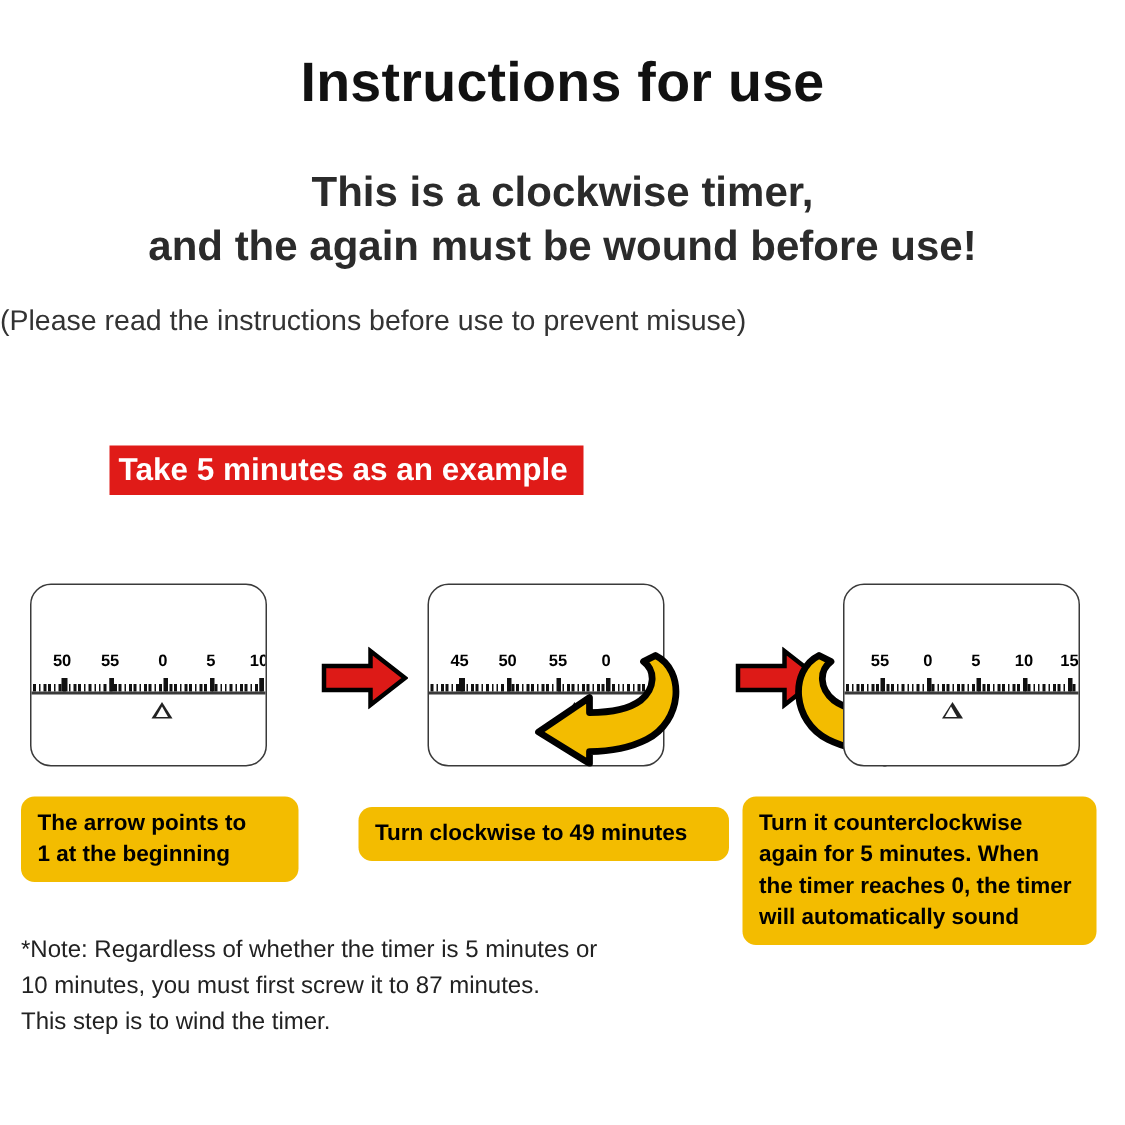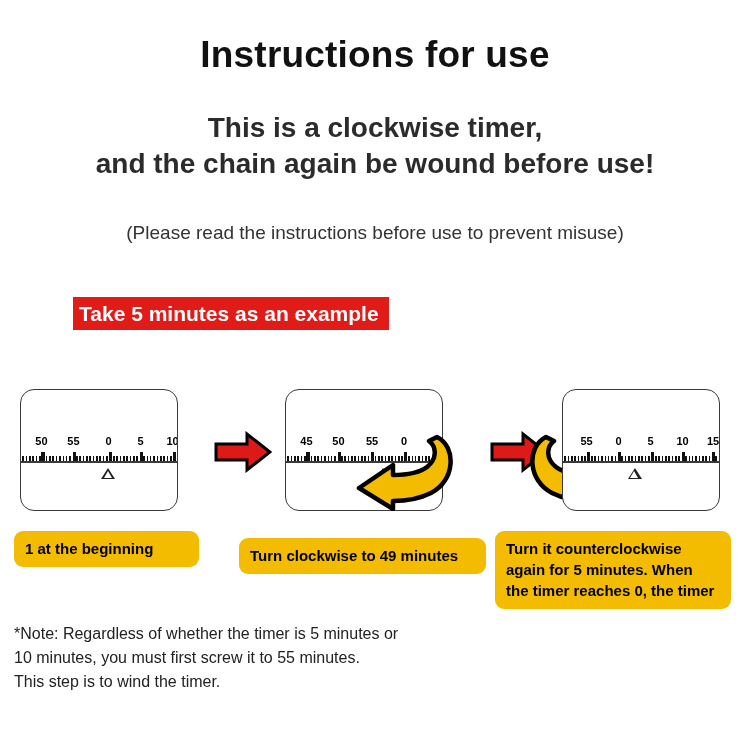--- a/index.html
+++ b/index.html
@@ -35,24 +35,24 @@
     width: 750px;
     text-align: center;
     font-size: 28px;
     font-weight: bold;
     line-height: 36px;
     color: #2b2b2b;
   }
   .subtitle .line2 { display: block; }
   .note-parenthetical {
     position: absolute;
-    top: 222px;
+    top: 204px;
     left: 0;
     width: 750px;
-    text-align: center;
+    text-align: left;
     font-size: 19px;
     font-weight: normal;
     color: #333333;
   }
 
   
   .banner {
     position: absolute;
     top: 297px;
     left: 73px;
@@ -220,21 +220,21 @@
   }
   .footnote .fline { display: block; }
 </style>
 </head>
 <body>
 
 <div class="page-title">Instructions for use</div>
 
 <div class="subtitle">
   <span class="line1">This is a clockwise timer,</span>
-  <span class="line2">and the chain again be wound before use!</span>
+  <span class="line2">and the again must be wound before use!</span>
 </div>
 
 <div class="note-parenthetical">(Please read the instructions before use to prevent misuse)</div>
 
 <div class="banner">
   <div class="banner-right">Take 5 minutes as an example</div>
 </div>
 
 <div class="dial-row">
 
@@ -474,28 +474,30 @@
           <div class="tick major" style="left: 95%;"></div>
         </div>
     </div>
     <div class="baseline"></div>
     <div class="pointer" style="left: 46%;"></div>
   </div>
 
 </div>
 
 <div class="caption caption-1">
+    <span class="cline">The arrow points to</span>
     <span class="cline">1 at the beginning</span>
   </div>
 <div class="caption caption-2">
     <span class="cline">Turn clockwise to 49 minutes</span>
   </div>
 <div class="caption caption-3">
     <span class="cline">Turn it counterclockwise</span>
     <span class="cline">again for 5 minutes. When</span>
     <span class="cline">the timer reaches 0, the timer</span>
+    <span class="cline">will automatically sound</span>
   </div>
 
 <div class="footnote">
   <span class="fline">*Note: Regardless of whether the timer is 5 minutes or</span>
-  <span class="fline">10 minutes, you must first screw it to 55 minutes.</span>
+  <span class="fline">10 minutes, you must first screw it to 87 minutes.</span>
   <span class="fline">This step is to wind the timer.</span>
 </div>
 
 </body></html>

